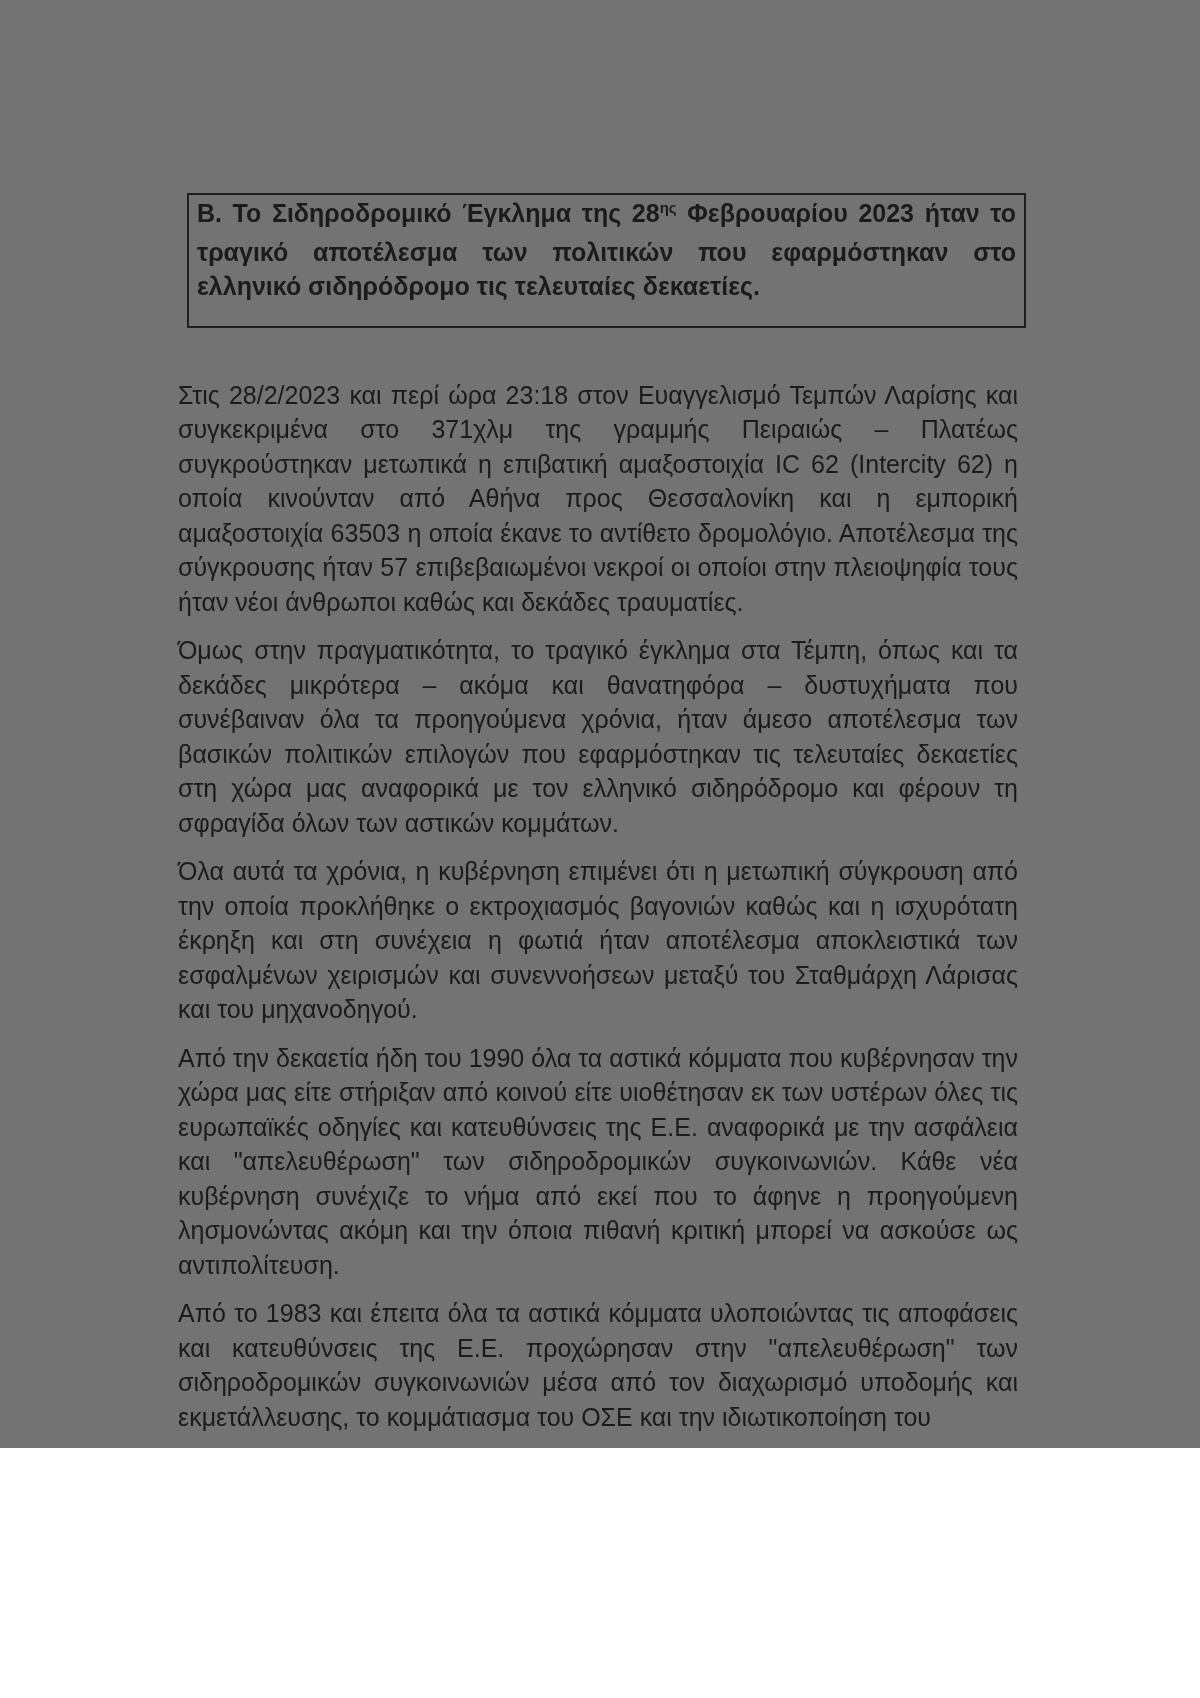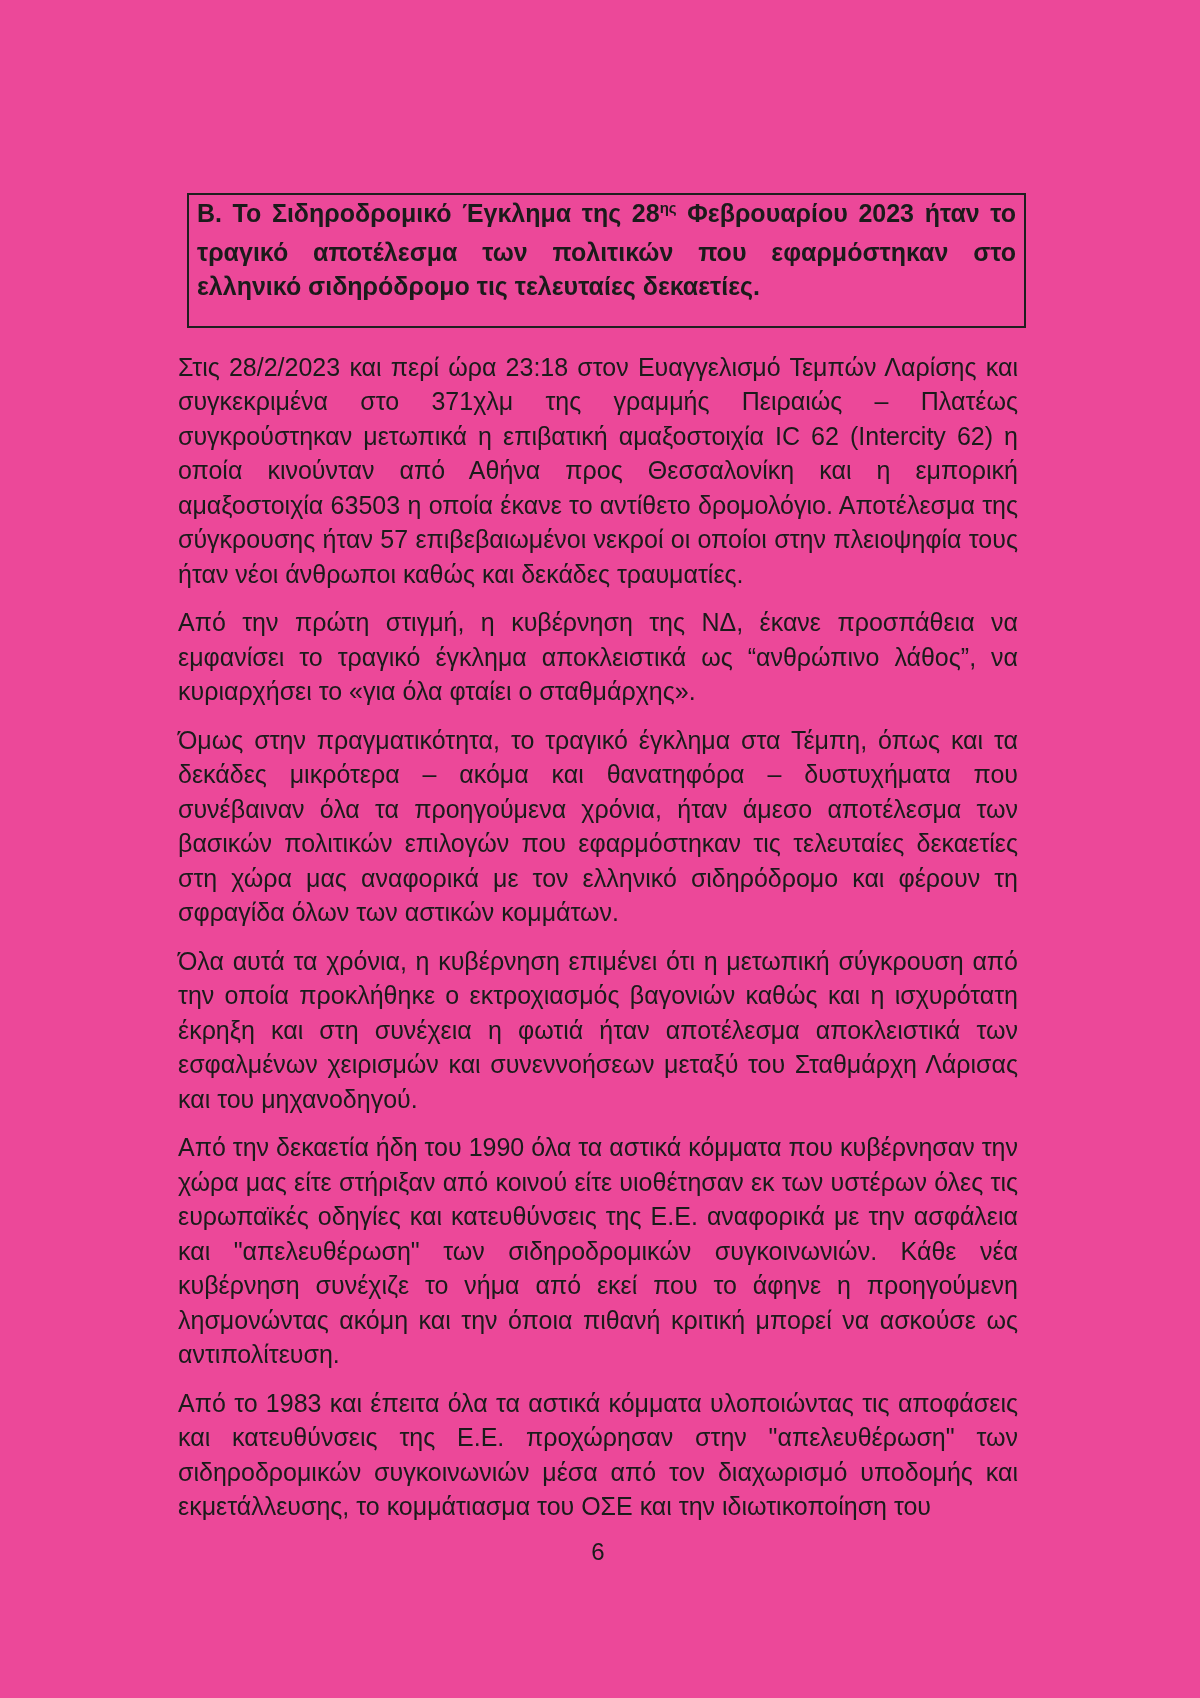--- a/index.html
+++ b/index.html
@@ -3,22 +3,22 @@
 <meta charset="utf-8">
 <style>
   html, body {
     margin: 0;
     padding: 0;
     background: #ffffff;
   }
   .page {
     position: relative;
     width: 1200px;
-    height: 1698px;
-    background: #ec4899;
+    height: 1448px;
+    background: #737373;
     font-family: "Liberation Sans", sans-serif;
     color: #1b1b1b;
     overflow: hidden;
   }
   .content {
     position: absolute;
     left: 178px;
     top: 193px;
     width: 840px;
   }
@@ -41,42 +41,41 @@
     font-weight: bold;
   }
   p.body-par {
     margin: 14px 0 0 0;
     font-size: 25px;
     line-height: 34.5px;
     text-align: justify;
     text-justify: inter-word;
   }
   p.body-par.first {
-    margin-top: 22px;
+    margin-top: 50px;
   }
   .page-num {
     margin-top: 13px;
     text-align: center;
     font-size: 24px;
     line-height: 30px;
   }
 </style>
 </head>
 <body>
 
 <div class="page">
   <div class="content">
 
     <div class="head-box">
       <span>Β. Το Σιδηροδρομικό Έγκλημα της 28</span><span class="sup">ης</span><span> Φεβρουαρίου 2023 ήταν το τραγικό αποτέλεσμα των πολιτικών που εφαρμόστηκαν στο ελληνικό σιδηρόδρομο τις τελευταίες δεκαετίες.</span>
     </div>
 
     <p class="body-par first">Στις 28/2/2023 και περί ώρα 23:18 στον Ευαγγελισμό Τεμπών Λαρίσης και συγκεκριμένα στο 371χλμ της γραμμής Πειραιώς – Πλατέως συγκρούστηκαν μετωπικά η επιβατική αμαξοστοιχία IC 62 (Intercity 62) η οποία κινούνταν από Αθήνα προς Θεσσαλονίκη και η εμπορική αμαξοστοιχία 63503 η οποία έκανε το αντίθετο δρομολόγιο. Αποτέλεσμα της σύγκρουσης ήταν 57 επιβεβαιωμένοι νεκροί οι οποίοι στην πλειοψηφία τους ήταν νέοι άνθρωποι καθώς και δεκάδες τραυματίες.</p>
 
-    <p class="body-par">Από την πρώτη στιγμή, η κυβέρνηση της ΝΔ, έκανε προσπάθεια να εμφανίσει το τραγικό έγκλημα αποκλειστικά ως “ανθρώπινο λάθος”, να κυριαρχήσει το «για όλα φταίει ο σταθμάρχης».</p>
 
     <p class="body-par">Όμως στην πραγματικότητα, το τραγικό έγκλημα στα Τέμπη, όπως και τα δεκάδες μικρότερα – ακόμα και θανατηφόρα – δυστυχήματα που συνέβαιναν όλα τα προηγούμενα χρόνια, ήταν άμεσο αποτέλεσμα των βασικών πολιτικών επιλογών που εφαρμόστηκαν τις τελευταίες δεκαετίες στη χώρα μας αναφορικά με τον ελληνικό σιδηρόδρομο και φέρουν τη σφραγίδα όλων των αστικών κομμάτων.</p>
 
     <p class="body-par">Όλα αυτά τα χρόνια, η κυβέρνηση επιμένει ότι η μετωπική σύγκρουση από την οποία προκλήθηκε ο εκτροχιασμός βαγονιών καθώς και η ισχυρότατη έκρηξη και στη συνέχεια η φωτιά ήταν αποτέλεσμα αποκλειστικά των εσφαλμένων χειρισμών και συνεννοήσεων μεταξύ του Σταθμάρχη Λάρισας και του μηχανοδηγού.</p>
 
     <p class="body-par">Από την δεκαετία ήδη του 1990 όλα τα αστικά κόμματα που κυβέρνησαν την χώρα μας είτε στήριξαν από κοινού είτε υιοθέτησαν εκ των υστέρων όλες τις ευρωπαϊκές οδηγίες και κατευθύνσεις της Ε.Ε. αναφορικά με την ασφάλεια και "απελευθέρωση" των σιδηροδρομικών συγκοινωνιών. Κάθε νέα κυβέρνηση συνέχιζε το νήμα από εκεί που το άφηνε η προηγούμενη λησμονώντας ακόμη και την όποια πιθανή κριτική μπορεί να ασκούσε ως αντιπολίτευση.</p>
 
     <p class="body-par">Από το 1983 και έπειτα όλα τα αστικά κόμματα υλοποιώντας τις αποφάσεις και κατευθύνσεις της Ε.Ε. προχώρησαν στην "απελευθέρωση" των σιδηροδρομικών συγκοινωνιών μέσα από τον διαχωρισμό υποδομής και εκμετάλλευσης, το κομμάτιασμα του ΟΣΕ και την ιδιωτικοποίηση του</p>
 
     <div class="page-num">6</div>

